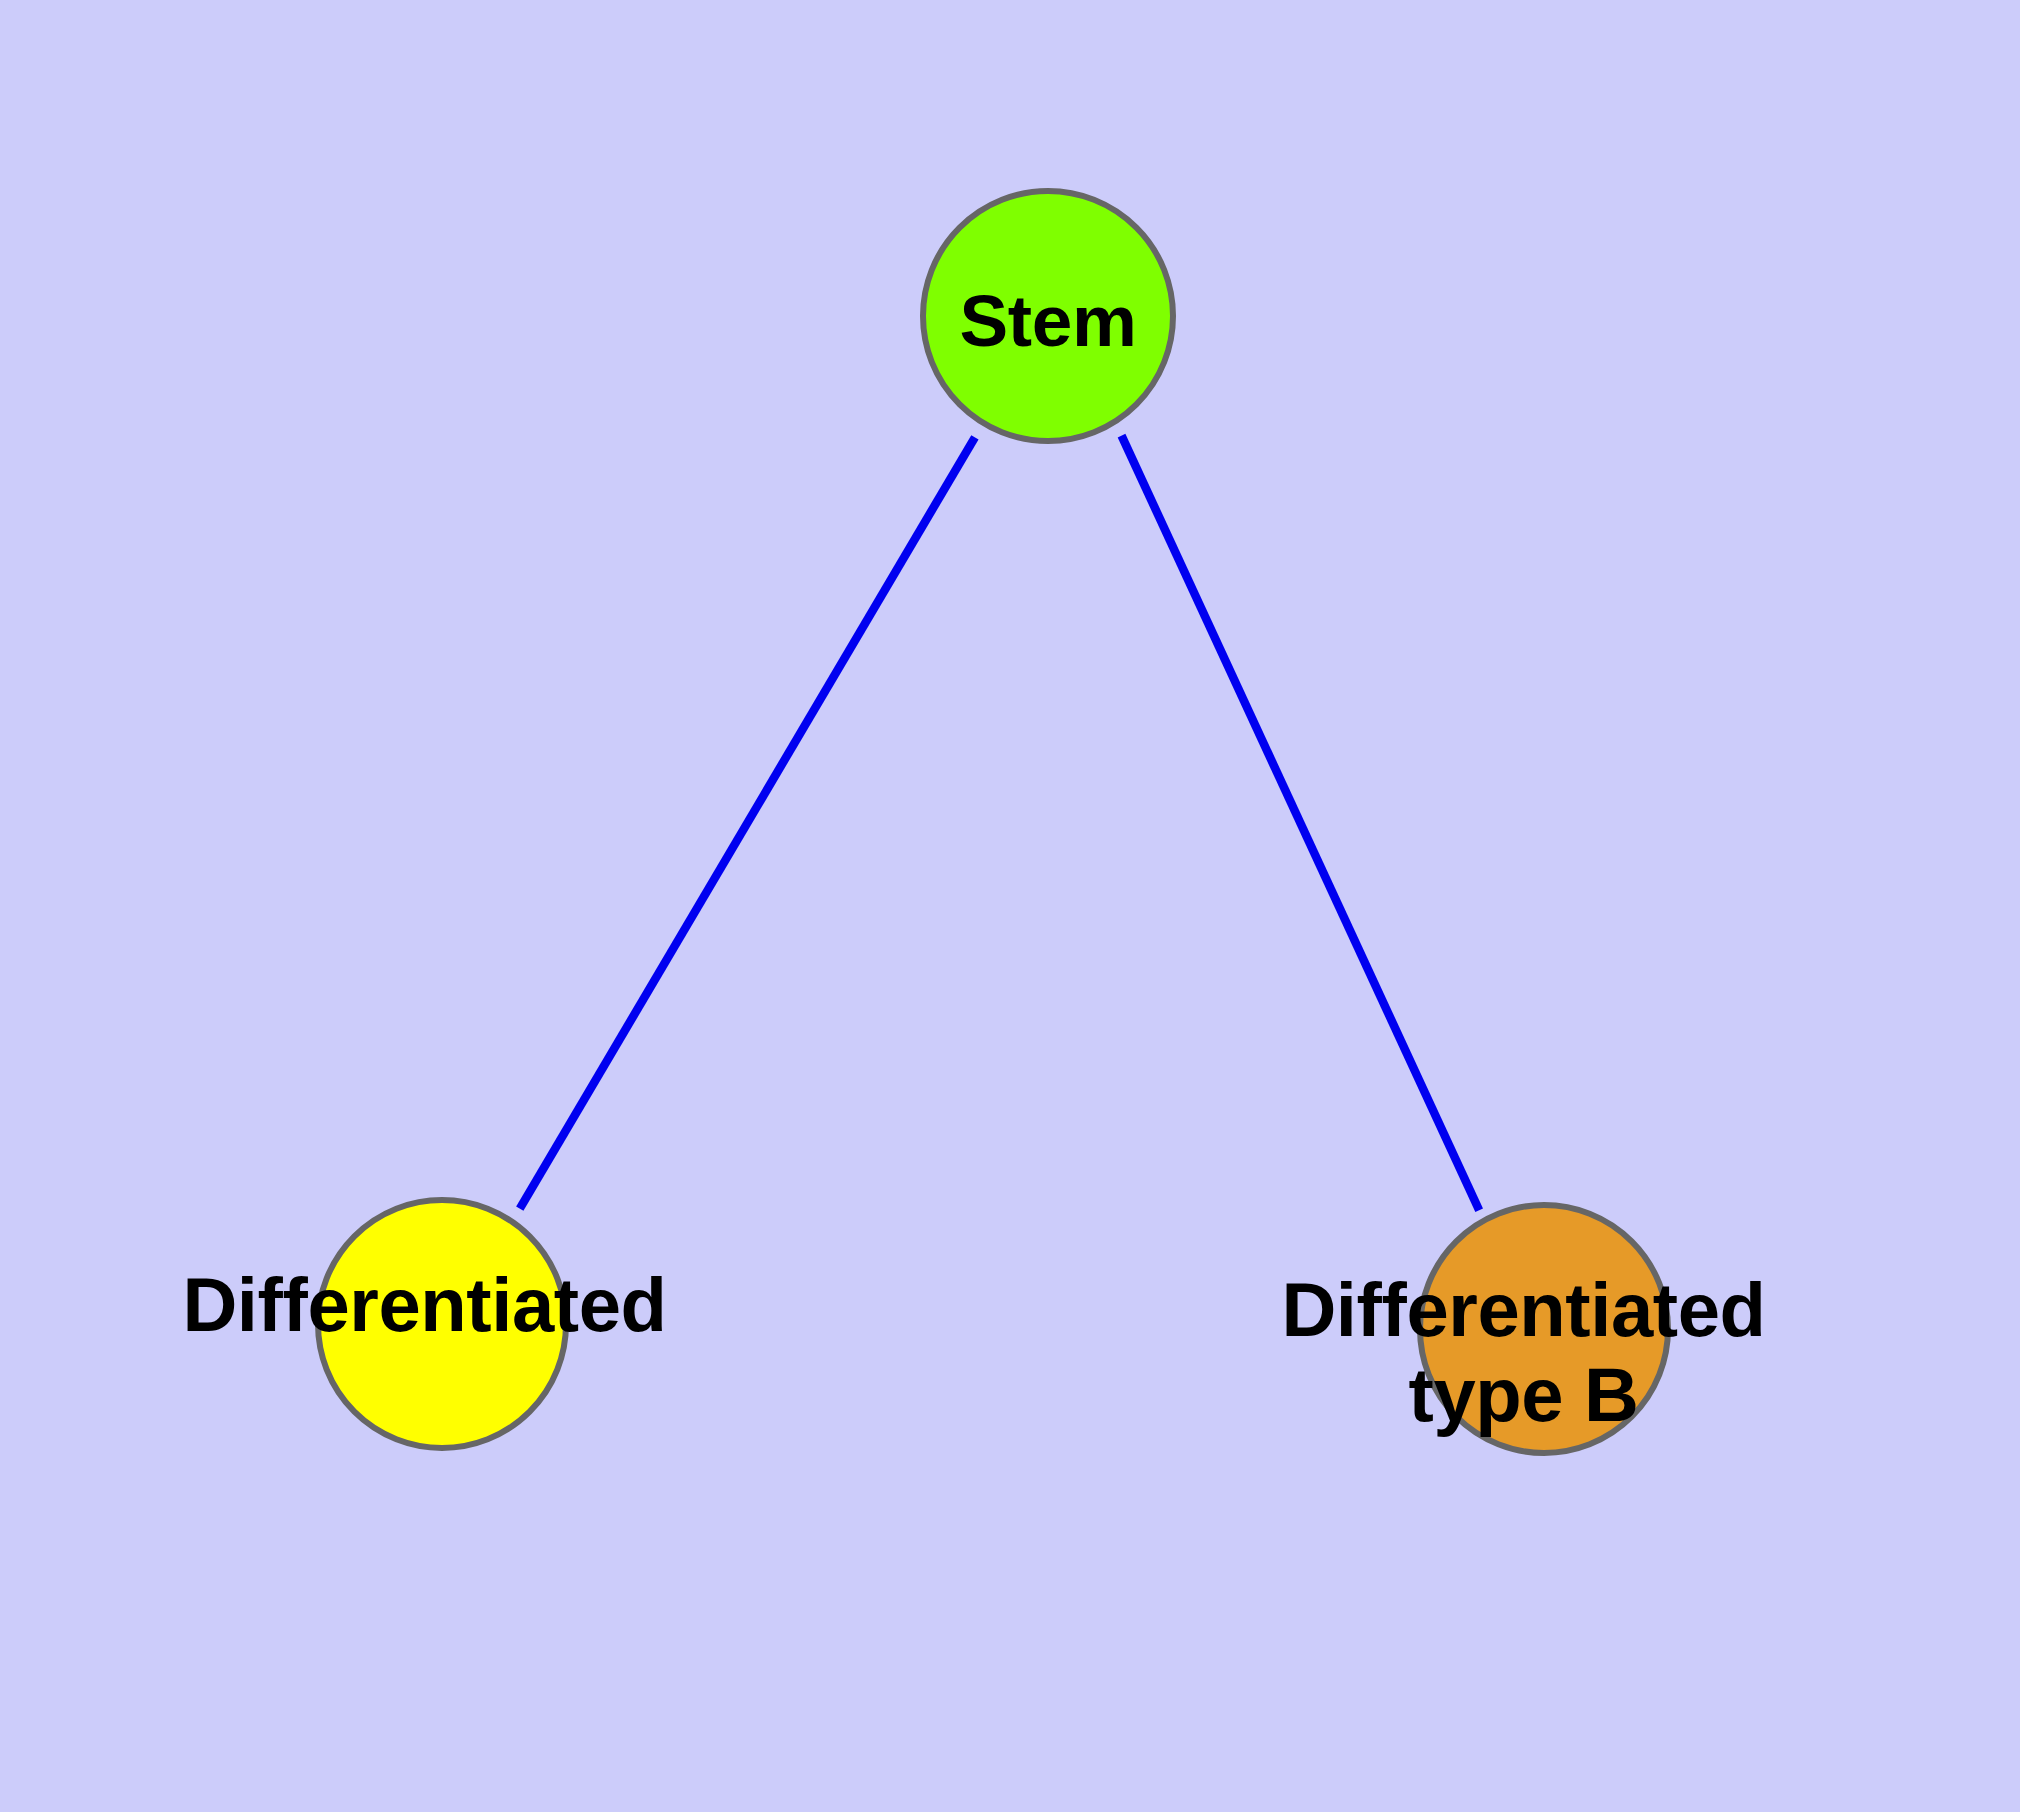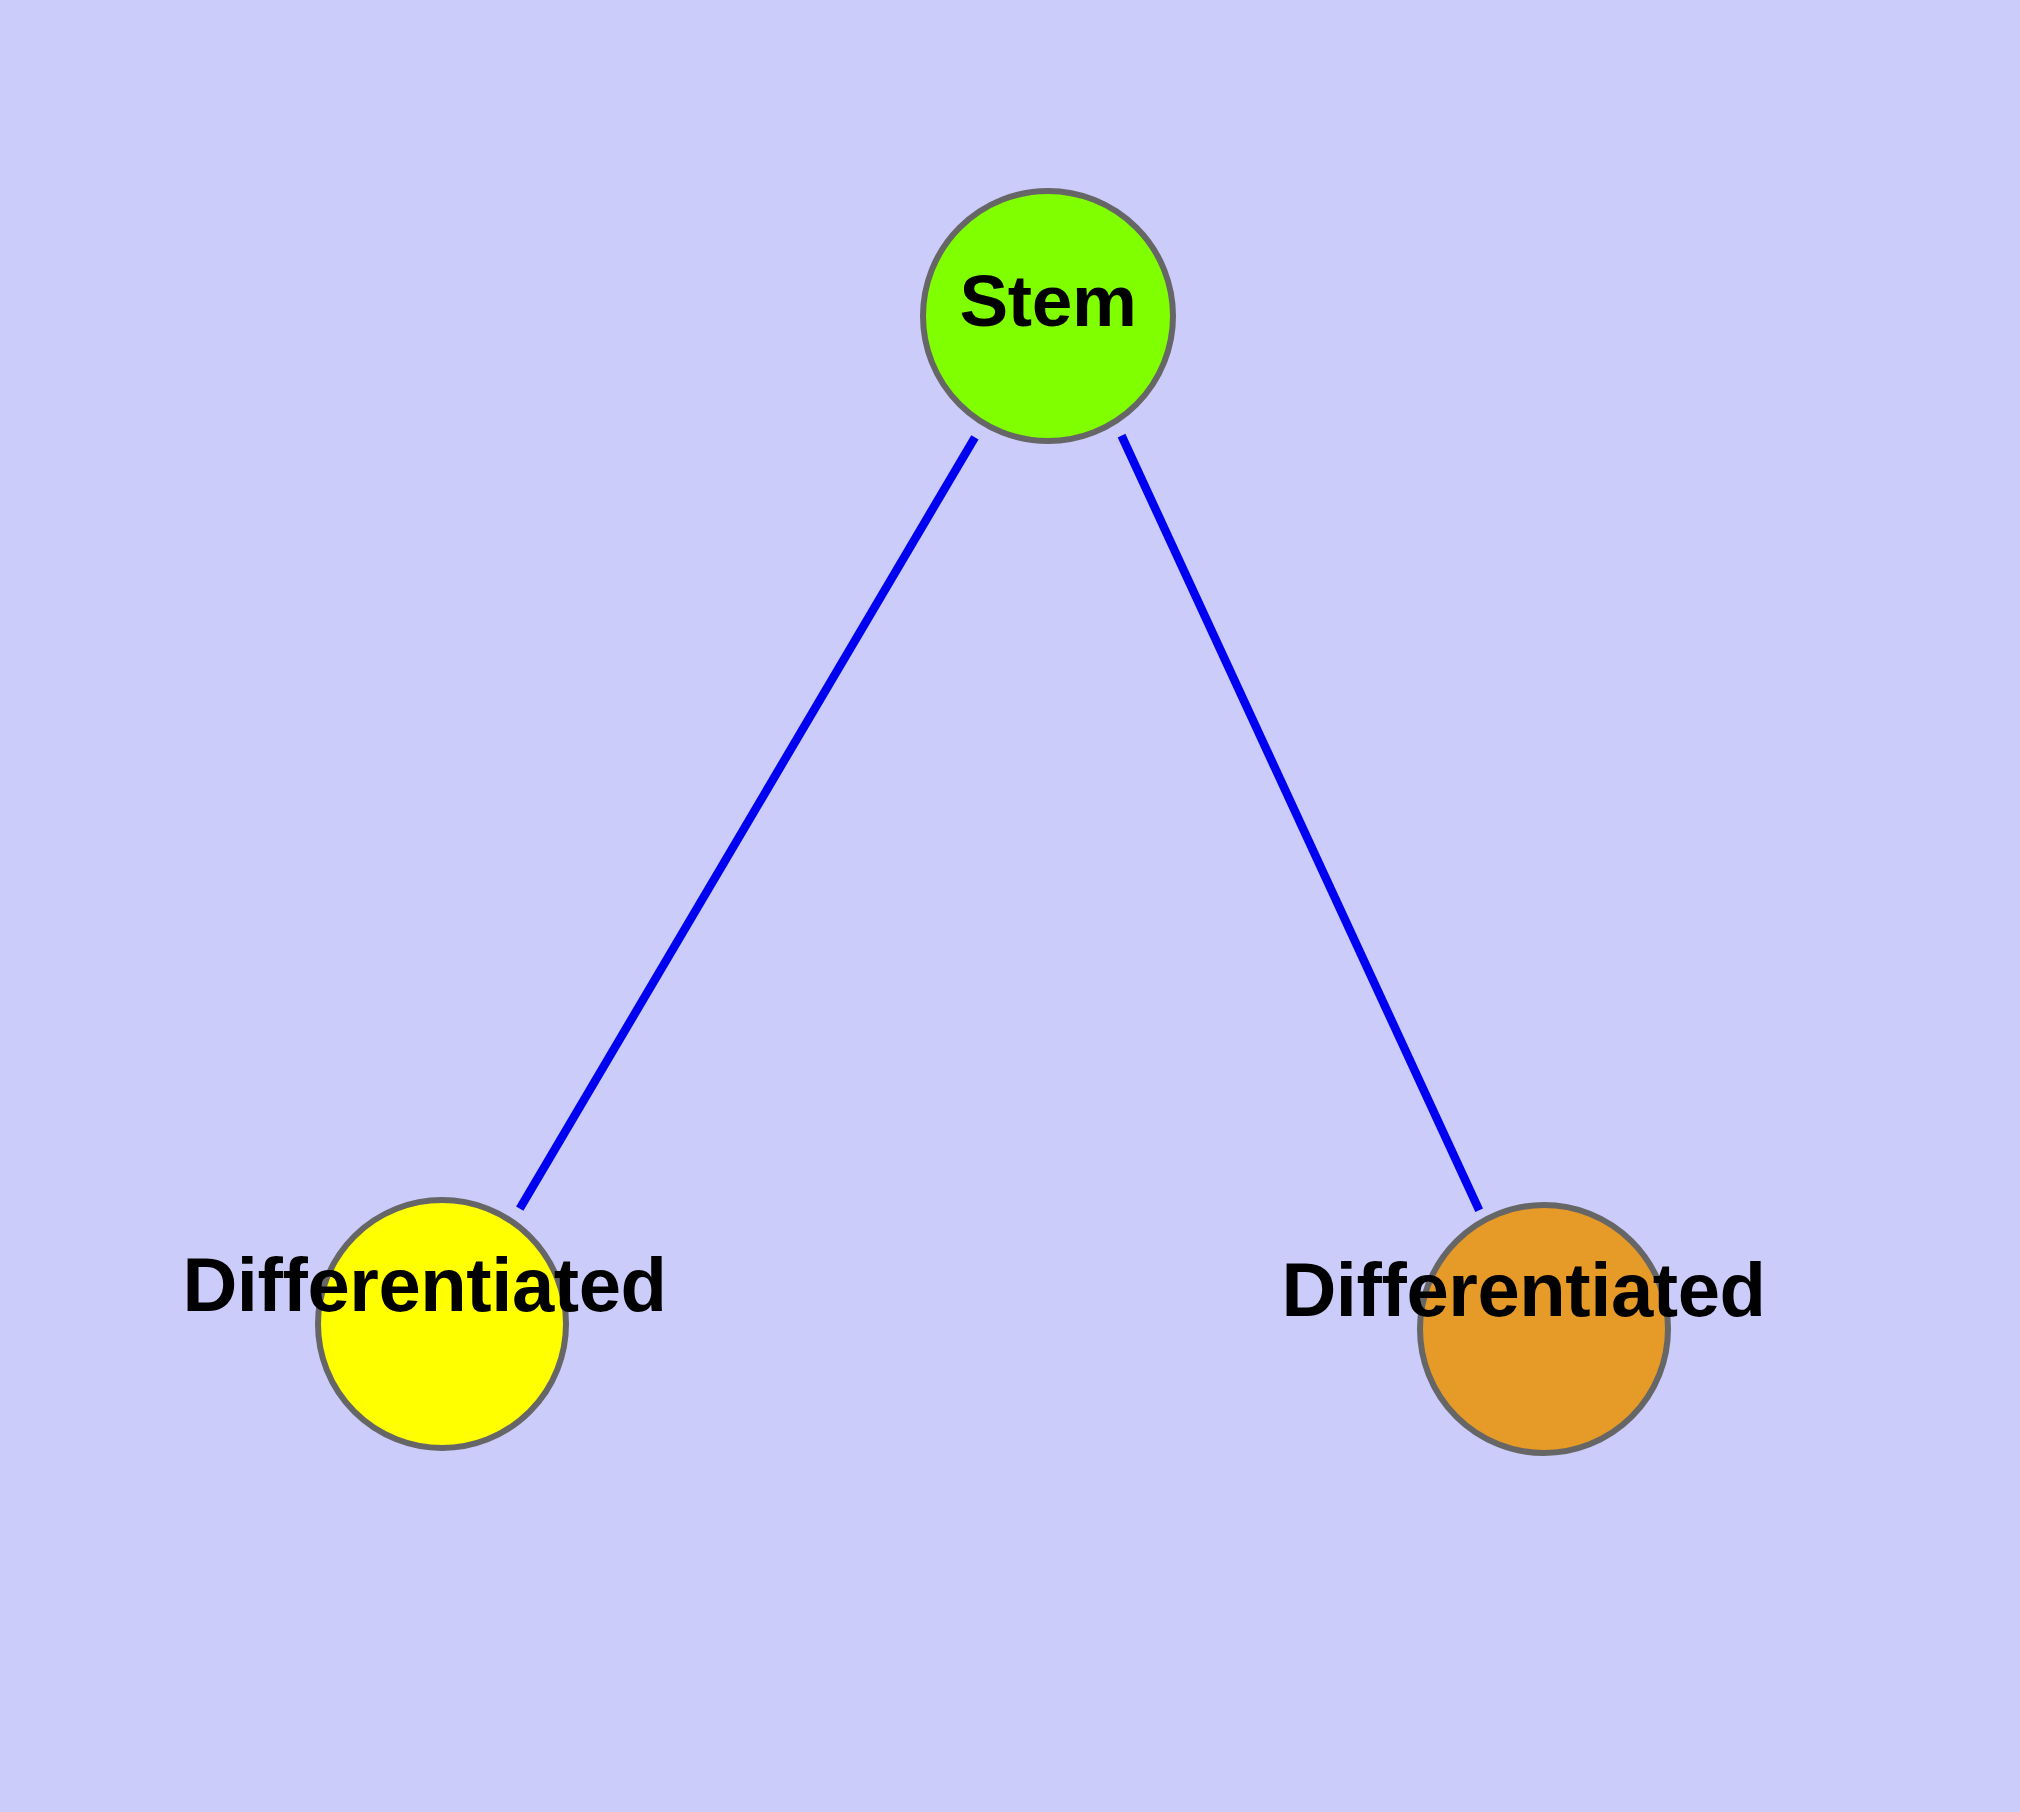--- a/index.html
+++ b/index.html
@@ -50,20 +50,21 @@
     background: #e69a28;
   }
   .node-label {
     position: absolute;
     color: #000000;
     font-weight: bold;
     text-align: center;
     white-space: nowrap;
     line-height: 1.12;
     letter-spacing: -0.4px;
+    margin-top: 20px;
   }
   #label-stem {
     left: 921px;
     top: 260px;
     width: 254px;
     font-size: 73px;
   }
   #label-diff-a {
     left: 170px;
     top: 1242px;
@@ -97,16 +98,17 @@
   <div class="node-label" id="label-stem">
     <span class="label-line">Stem</span>
   </div>
 
   <div class="node-label" id="label-diff-a">
     <span class="label-line">Differentiated</span>
   </div>
 
   <div class="node-label" id="label-diff-b">
     <span class="label-line">Differentiated</span>
+    <span class="label-line">type B</span>
   </div>
 
 </div>
 
 
 </body></html>

